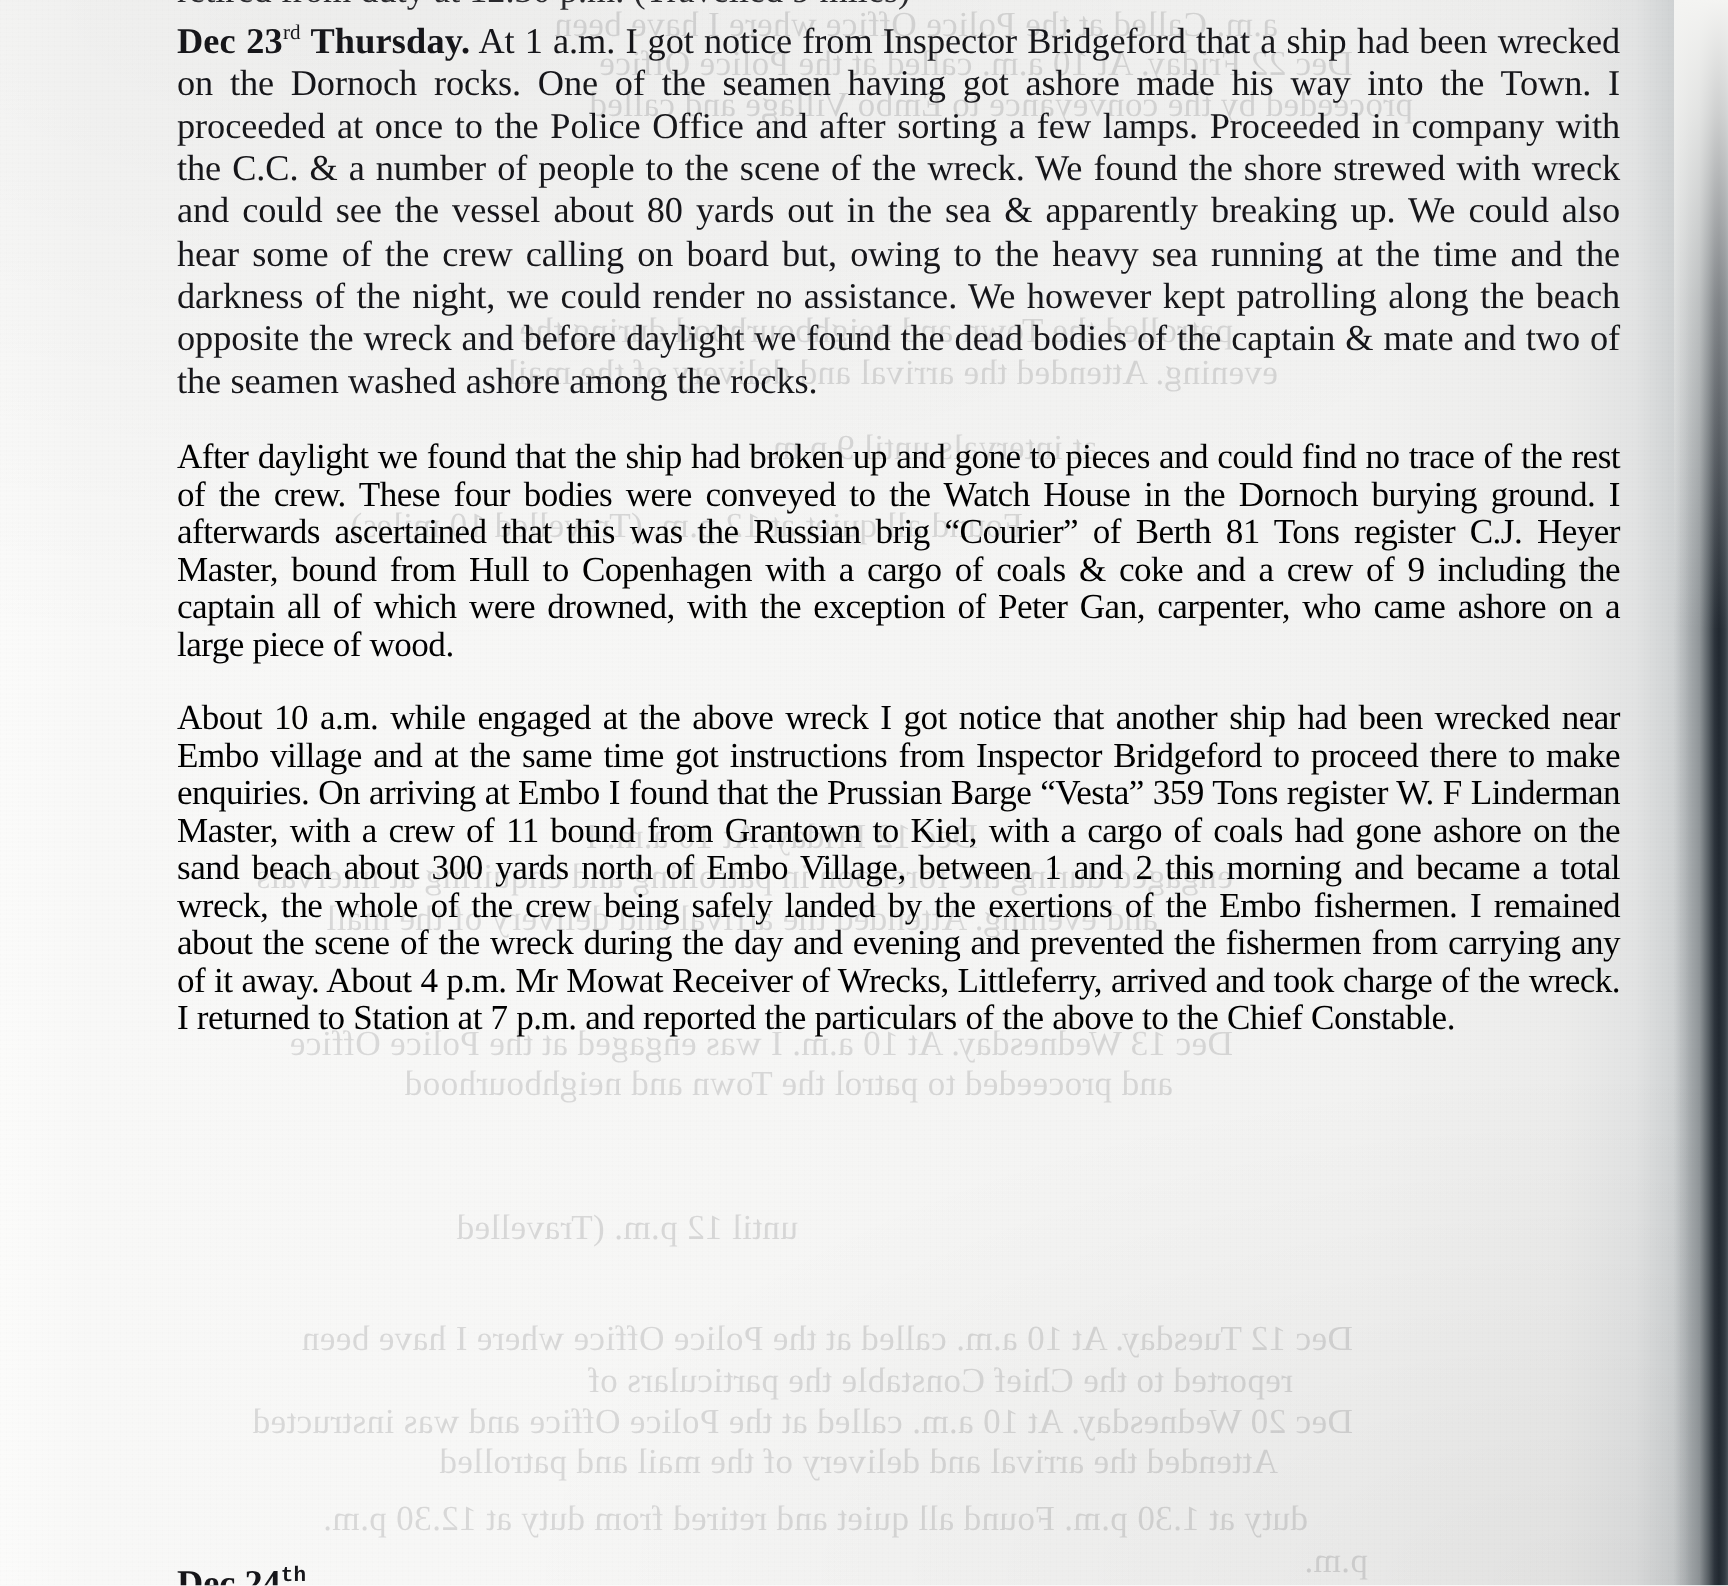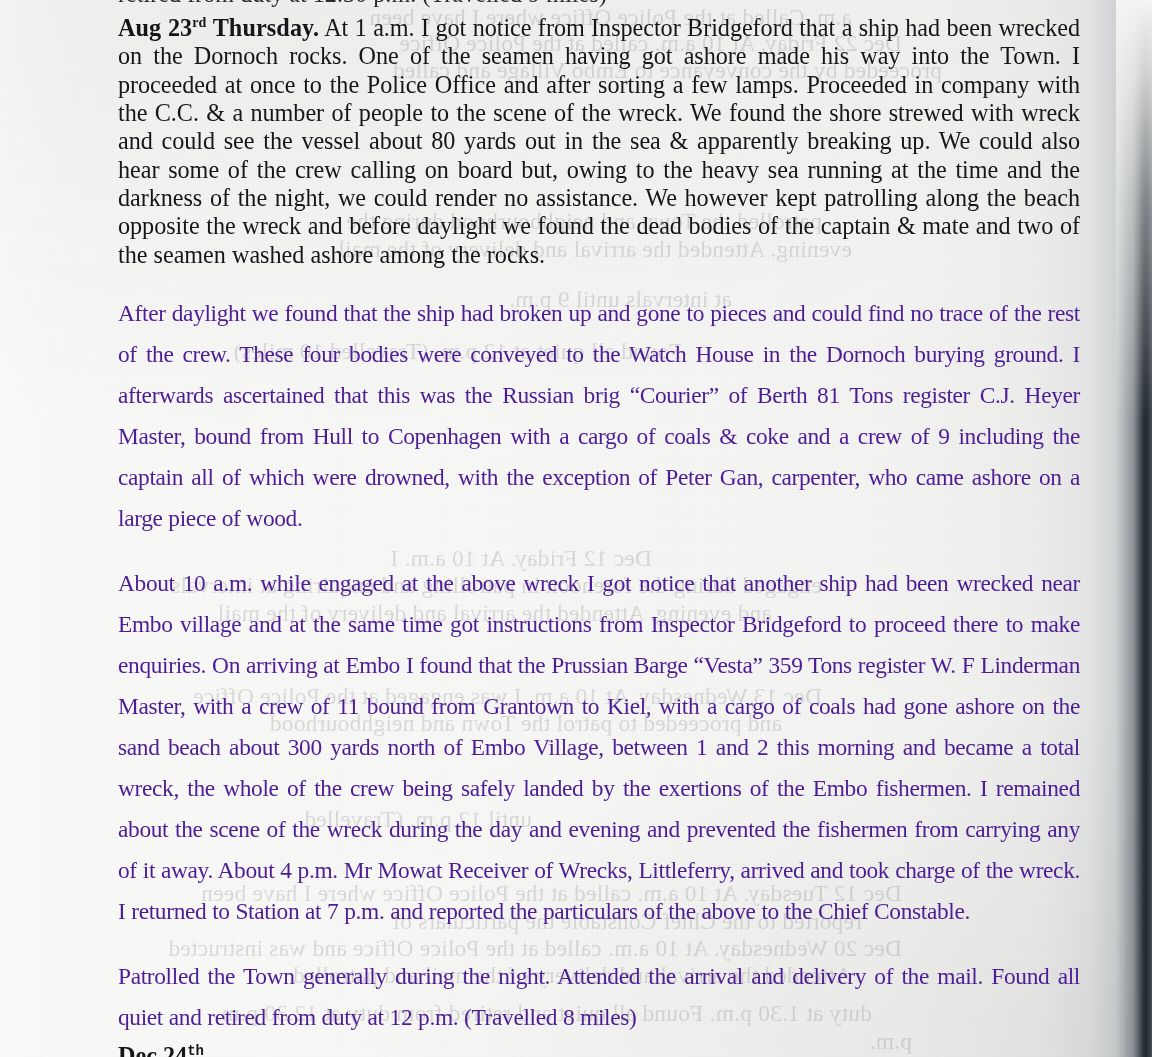--- a/index.html
+++ b/index.html
@@ -113,35 +113,35 @@
     line-height: 28.35px;
     letter-spacing: -0.05px;
     word-spacing: 0.2px;
     margin: 0;
     -webkit-font-smoothing: antialiased;
   }
 
   
   .para.tight {
     font-size: 23.4px;
-    line-height: 41px;
+    line-height: 25px;
     letter-spacing: -0.35px;
     word-spacing: 0.3px;
-    color: #4c1d95;
+    color: #000000;
   }
 
   .entry-head {
     font-weight: bold;
     letter-spacing: 0.1px;
   }
   .entry-head sup {
     font-size: .58em;
     vertical-align: super;
     line-height: 0;
-    font-weight: bold;
+    font-weight: normal;
   }
 
   
   #clipped-top-line {
     position: absolute;
     left: 118px;
     top: -20px;
     width: 962px;
     height: 28px;
     overflow: hidden;
@@ -228,42 +228,39 @@
 
   <div id="scan-vignette"></div>
 
   <div id="clipped-top-line">retired from duty at 12.30 p.m. (Travelled 9 miles)</div>
 
   <div id="text-column">
 
     <div class="spacer-1"></div>
 
     <p class="para">
-      <span class="entry-head"><span>Aug 23</span><sup>rd</sup>
+      <span class="entry-head"><span>Dec 23</span><sup>rd</sup>
         <span>Thursday.</span></span>
       <span>At 1 a.m. I got notice from Inspector Bridgeford that a ship had been wrecked on the Dornoch rocks.  One of the seamen having got ashore made his way into the Town.  I proceeded at once to the Police Office and after sorting a few lamps.  Proceeded in company with the C.C. &amp; a number of people to the scene of the wreck.  We found the shore strewed with wreck and could see the vessel about 80 yards out in the sea &amp; apparently breaking up.  We could also hear some of the crew calling on board but, owing to the heavy sea running at the time and the darkness of the night, we could render no assistance.  We however kept patrolling along the beach opposite the wreck and before daylight we found the dead bodies of the captain &amp; mate and two of the seamen washed ashore among the rocks.</span>
     </p>
 
     <div class="spacer-2"></div>
 
     <p class="para tight">
       <span>After daylight we found that the ship had broken up and gone to pieces and could find no trace of the rest of the crew.  These four bodies were conveyed to the Watch House in the Dornoch burying ground.  I afterwards ascertained that this was the Russian brig “Courier” of Berth 81 Tons register C.J. Heyer Master, bound from Hull to Copenhagen with a cargo of coals &amp; coke and a crew of 9 including the captain all of which were drowned, with the exception of Peter Gan, carpenter, who came ashore on a large piece of wood.</span>
     </p>
 
     <div class="spacer-2"></div>
 
     <p class="para tight">
       <span>About 10 a.m. while engaged at the above wreck I got notice that another ship had been wrecked near Embo village and at the same time got instructions from Inspector Bridgeford to proceed there to make enquiries.  On arriving at Embo I found that the Prussian Barge “Vesta” 359 Tons register W. F Linderman Master, with a crew of 11 bound from Grantown to Kiel, with a cargo of coals had gone ashore on the sand beach about 300 yards north of Embo Village, between 1 and 2 this morning and became a total wreck, the whole of the crew being safely landed by the exertions of the Embo fishermen.  I remained about the scene of the wreck during the day and evening and prevented the fishermen from carrying any of it away.  About 4 p.m. Mr Mowat Receiver of Wrecks, Littleferry, arrived and took charge of the wreck.  I returned to Station at 7 p.m. and reported the particulars of the above to the Chief Constable.</span>
     </p>
 
     <div class="spacer-2"></div>
 
-    <p class="para tight">
-      <span>Patrolled the Town generally during the night.  Attended the arrival and delivery of the mail.  Found all quiet and retired from duty at 12 p.m. (Travelled 8 miles)</span>
-    </p>
 
   </div>
 
   <div id="clipped-bottom-line">
     <span>Dec 24</span><sup>th</sup>
   </div>
 
   <div id="page-edge"></div>
   <div id="page-edge-top-fade"></div>
 

